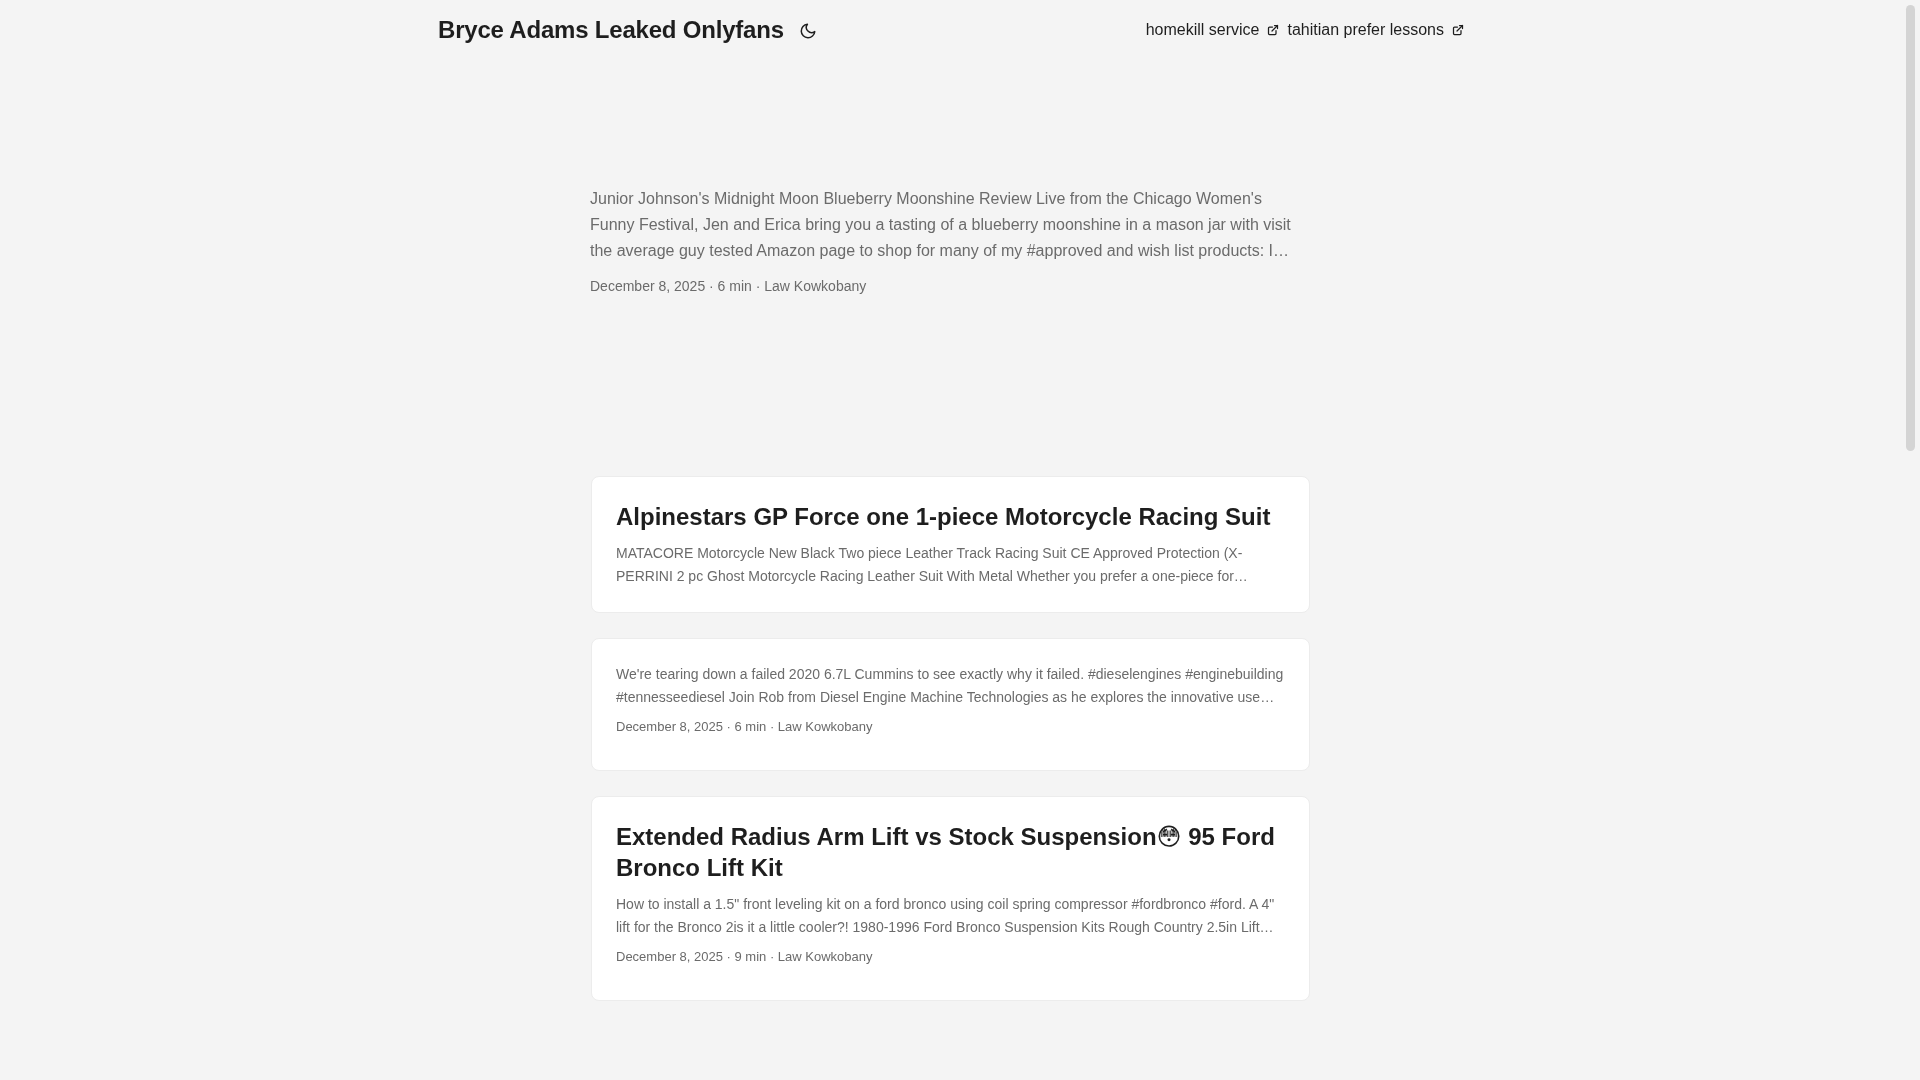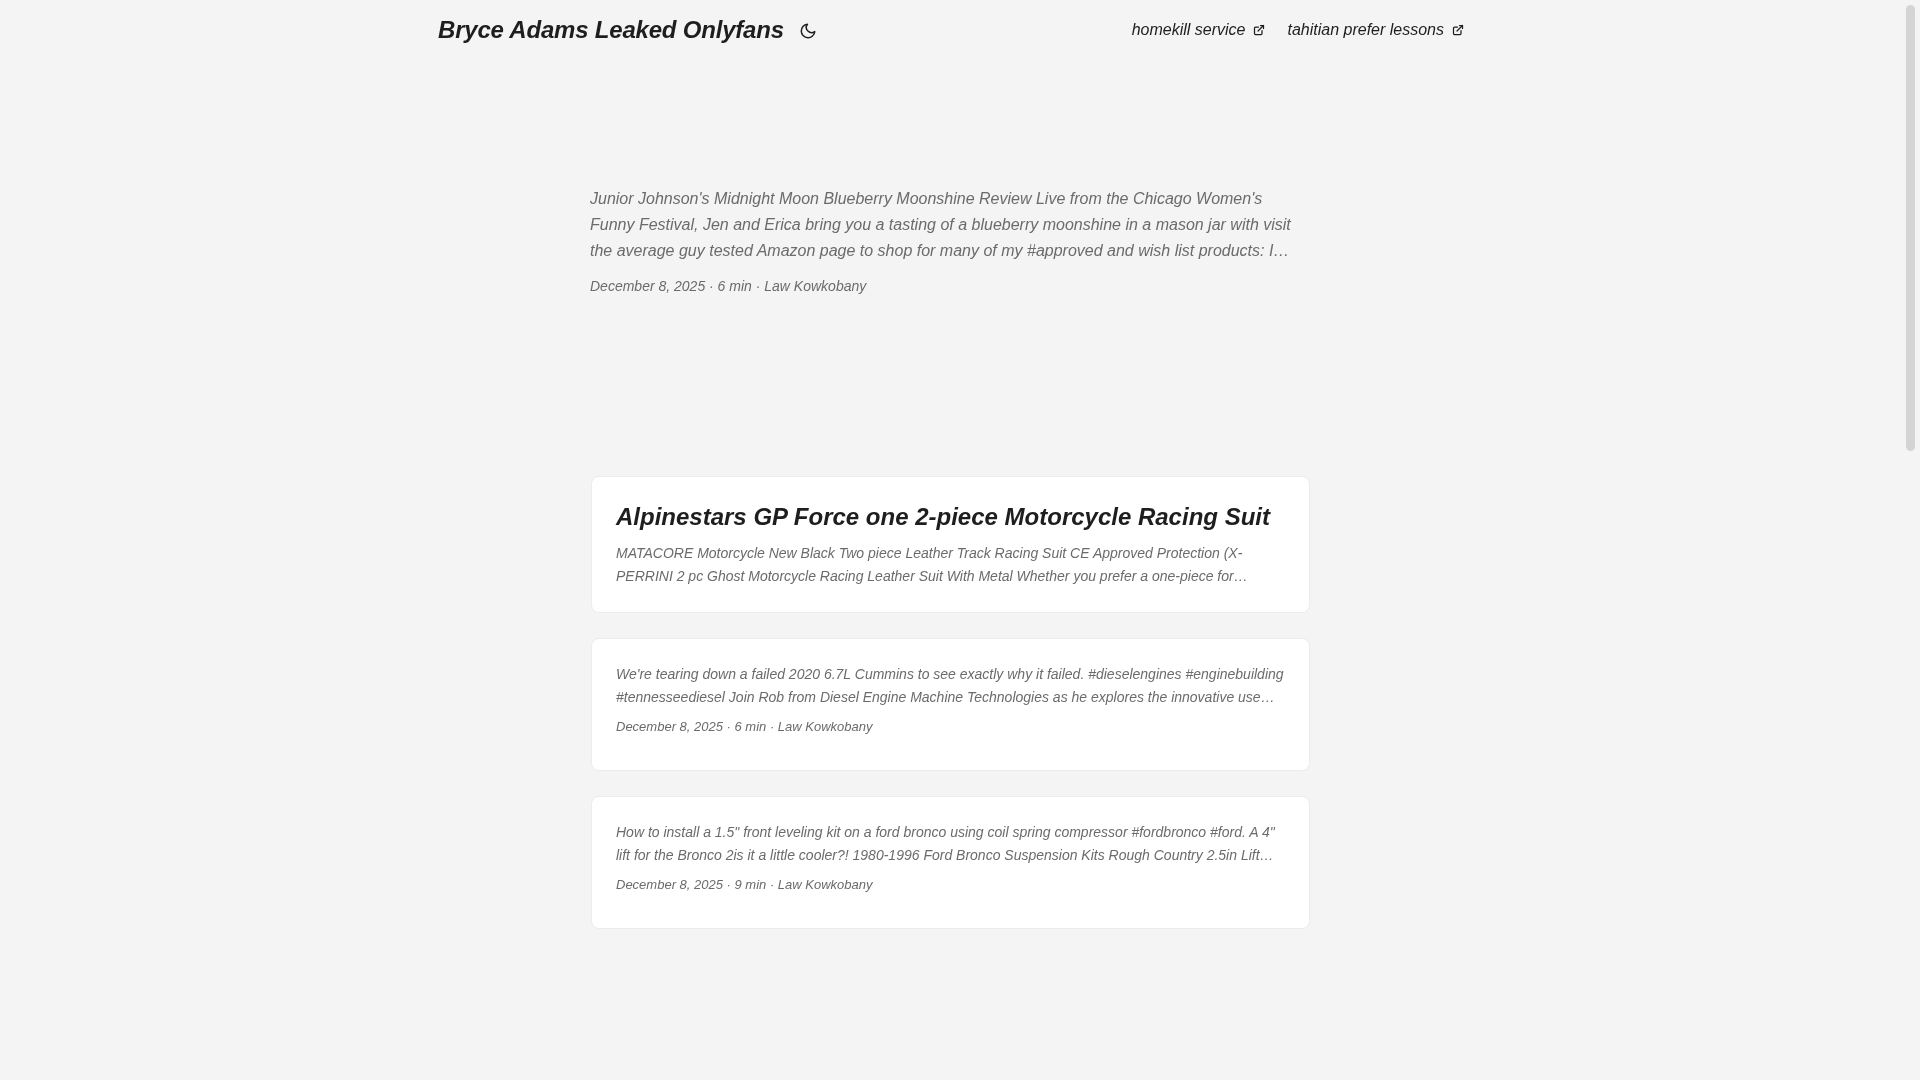--- a/index.html
+++ b/index.html
@@ -2,37 +2,37 @@
 <html><head>
   <meta charset="utf-8">
   <style>
     * { box-sizing: border-box; margin: 0; padding: 0; }
     html, body {
       width: 1920px; height: 1080px; overflow: hidden;
       background: #f4f4f4;
       font-family: "Liberation Sans", "DejaVu Sans", sans-serif;
       color: #1e1e1e;
     }
-    .page { position: relative; width: 1920px; height: 904px; font-style: italic; }
+    .page { position: relative; width: 1920px; height: 904px; }
 
     
     .header {
       position: absolute; left: 438px; top: 0; width: 1026px; height: 60px;
       display: flex; align-items: center; justify-content: space-between;
     }
     .brand { display: flex; align-items: center; gap: 12px; }
     .site-title {
       font-size: 24px; font-weight: 700; color: #1e1e1e; text-decoration: none;
       letter-spacing: -0.2px;
     }
     .theme-toggle {
       width: 24px; height: 24px; display: flex; align-items: center; justify-content: center;
       cursor: pointer; margin-top: 2px;
     }
-    .nav { display: flex; gap: 22px; align-items: center; text-align: right; }
+    .nav { display: flex; gap: 8px; align-items: center; text-align: right; }
     .nav-link {
       display: flex; align-items: center; gap: 8px;
       font-size: 16px; color: #1e1e1e; text-decoration: none;
     }
     .ext-icon { width: 12px; height: 12px; display: inline-flex; }
 
     
     .hero {
       position: absolute; left: 590px; top: 186px; width: 720px;
     }
@@ -111,28 +111,29 @@
     </nav>
   </header>
 
   <article class="hero">
     <p class="hero-summary">Junior Johnson's Midnight Moon Blueberry Moonshine Review Live from the Chicago Women's Funny Festival, Jen and Erica bring you a tasting of a blueberry moonshine in a mason jar with visit the average guy tested Amazon page to shop for many of my #approved and wish list products: I Tried…</p>
     <div class="hero-meta">December 8, 2025 · 6 min · Law Kowkobany</div>
   </article>
 
   <section class="list">
     <article class="card">
-      <h2 class="card-title">Alpinestars GP Force one 2-piece Motorcycle Racing Suit</h2>
+      <h2 class="card-title">Alpinestars GP Force one 1-piece Motorcycle Racing Suit</h2>
       <p class="card-summary">MATACORE Motorcycle New Black Two piece Leather Track Racing Suit CE Approved Protection (X- PERRINI 2 pc Ghost Motorcycle Racing Leather Suit With Metal Whether you prefer a one-piece for maximized…</p>
     </article>
     <article class="card">
       <p class="card-summary">We're tearing down a failed 2020 6.7L Cummins to see exactly why it failed. #dieselengines #enginebuilding #tennesseediesel Join Rob from Diesel Engine Machine Technologies as he explores the innovative use of…</p>
       <div class="card-meta">December 8, 2025 · 6 min · Law Kowkobany</div>
     </article>
     <article class="card">
+      <h2 class="card-title">Extended Radius Arm Lift vs Stock Suspension😳 95 Ford Bronco Lift Kit</h2>
       <p class="card-summary">How to install a 1.5" front leveling kit on a ford bronco using coil spring compressor #fordbronco #ford. A 4" lift for the Bronco 2is it a little cooler?! 1980-1996 Ford Bronco Suspension Kits Rough Country 2.5in Lift Ki…</p>
       <div class="card-meta">December 8, 2025 · 9 min · Law Kowkobany</div>
     </article>
   </section>
 
   <div class="scrollbar-track">
     <div class="scrollbar-thumb"></div>
   </div>
 
 </div>

